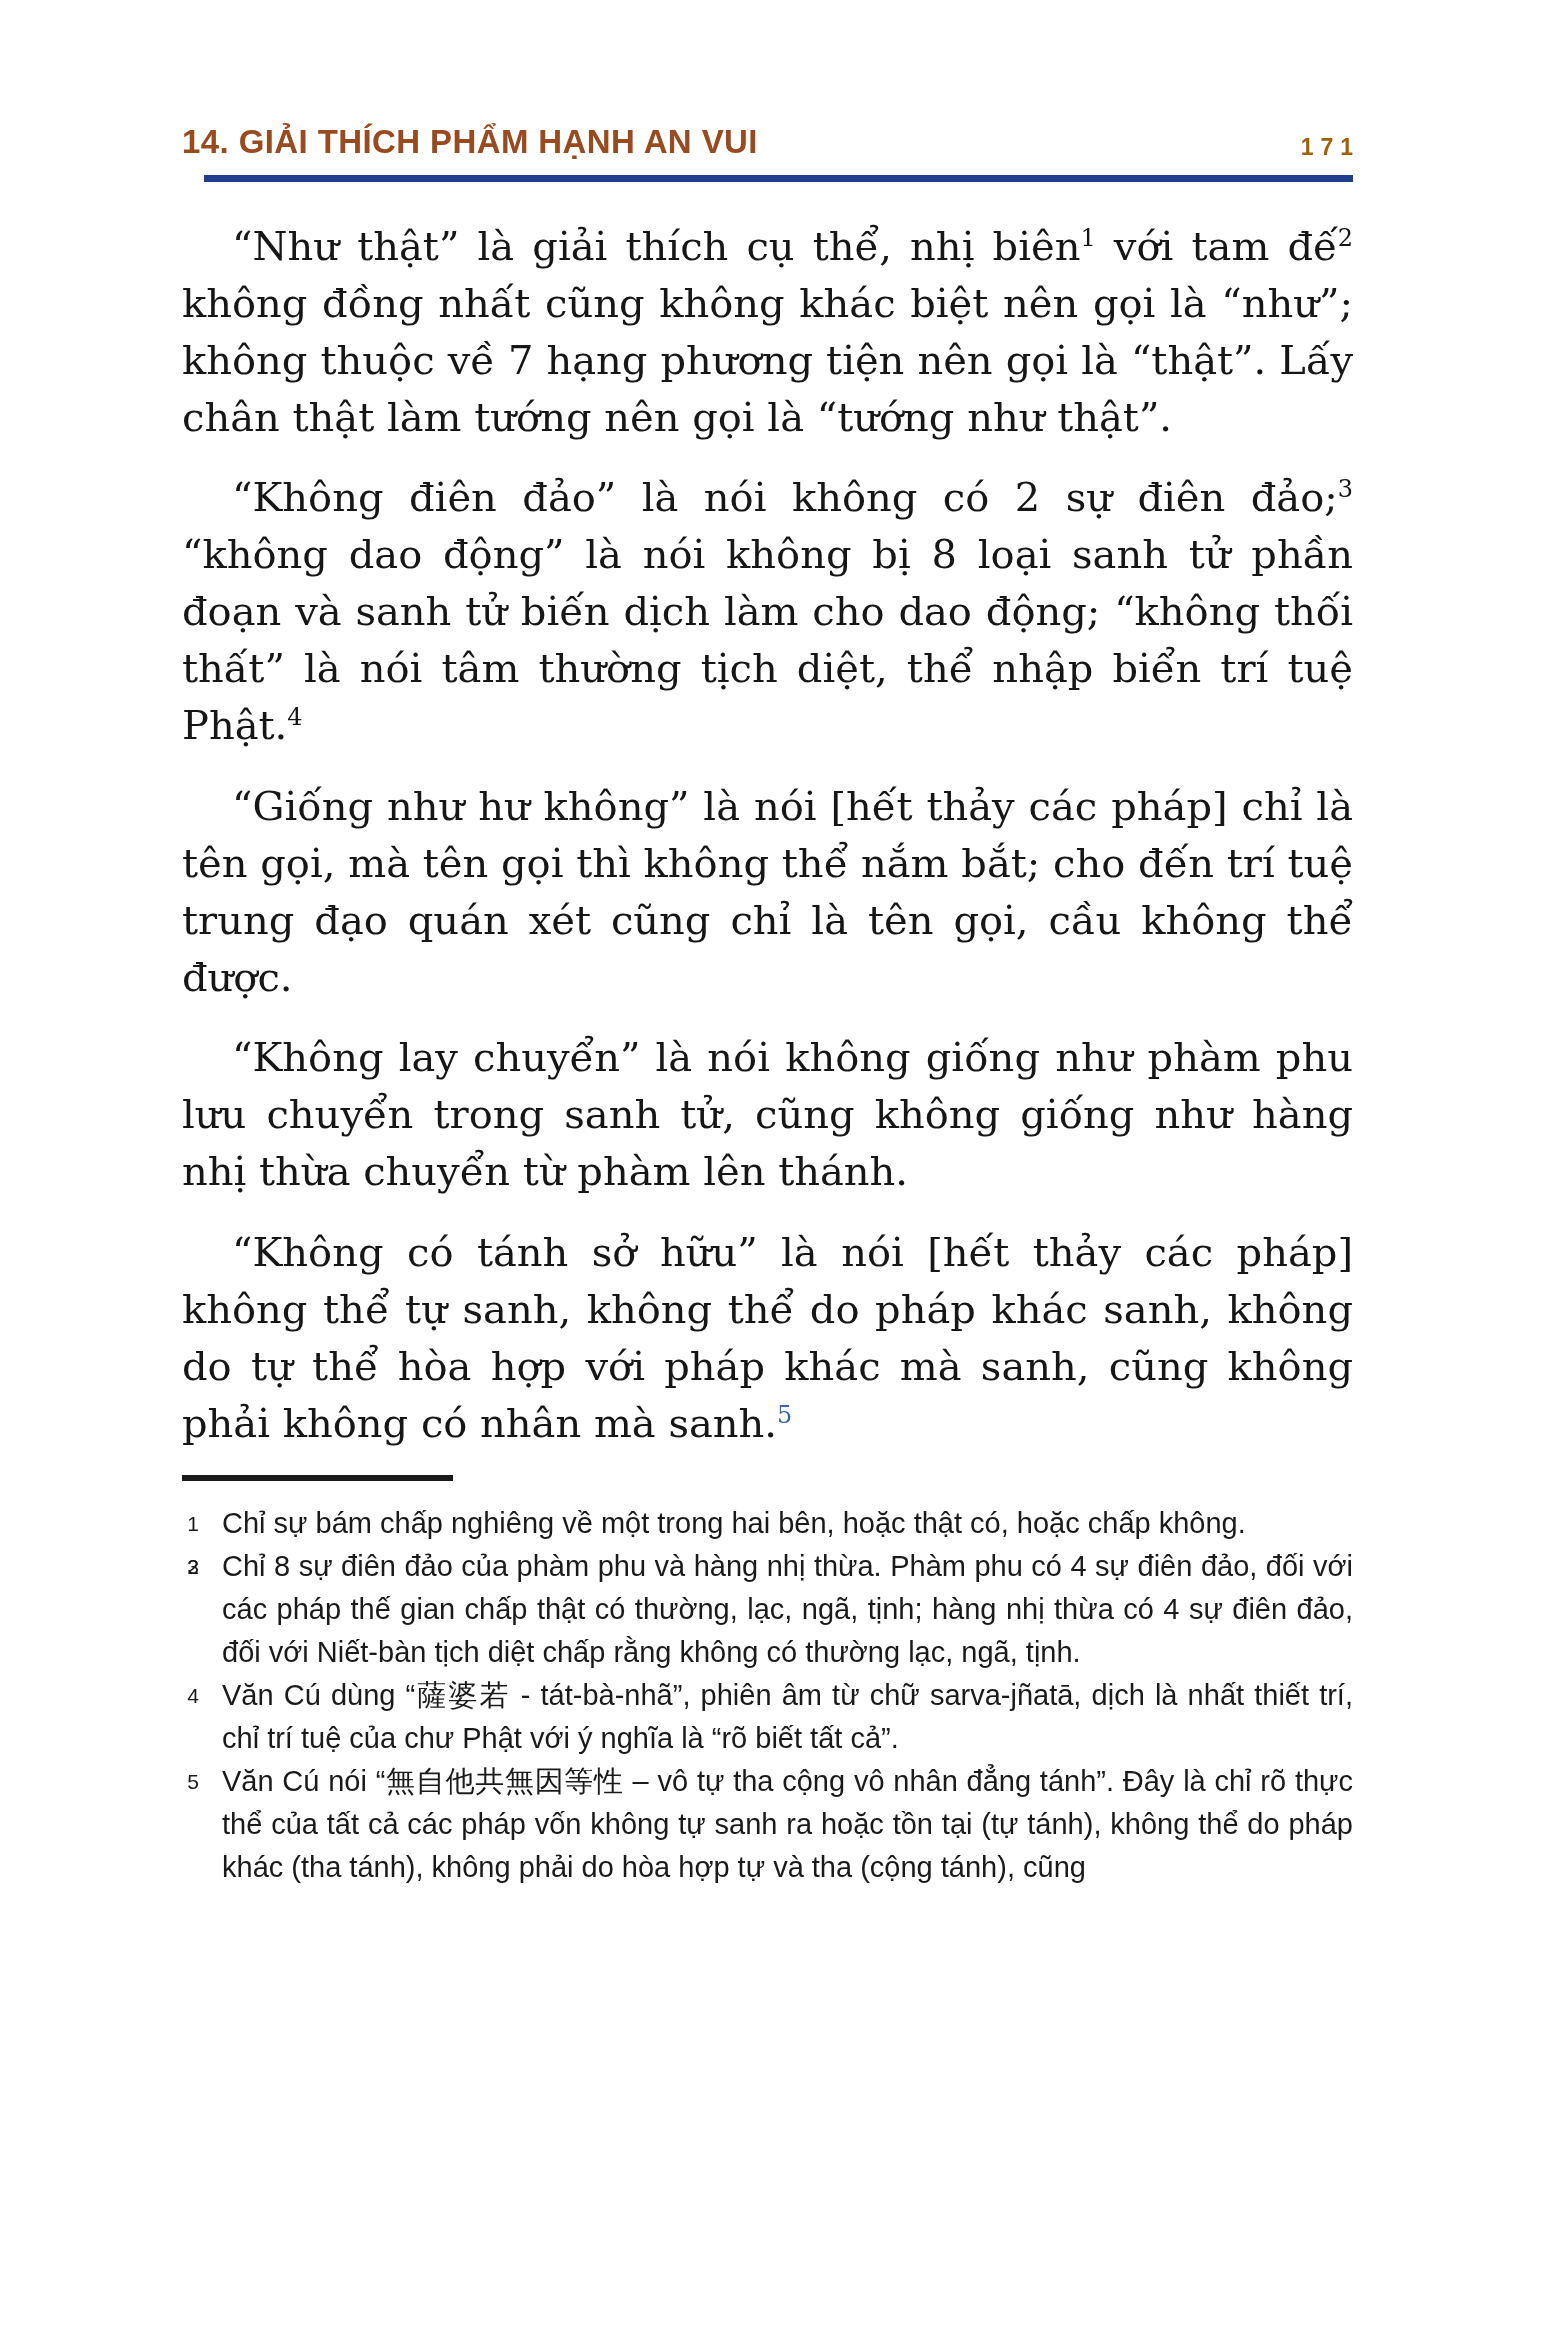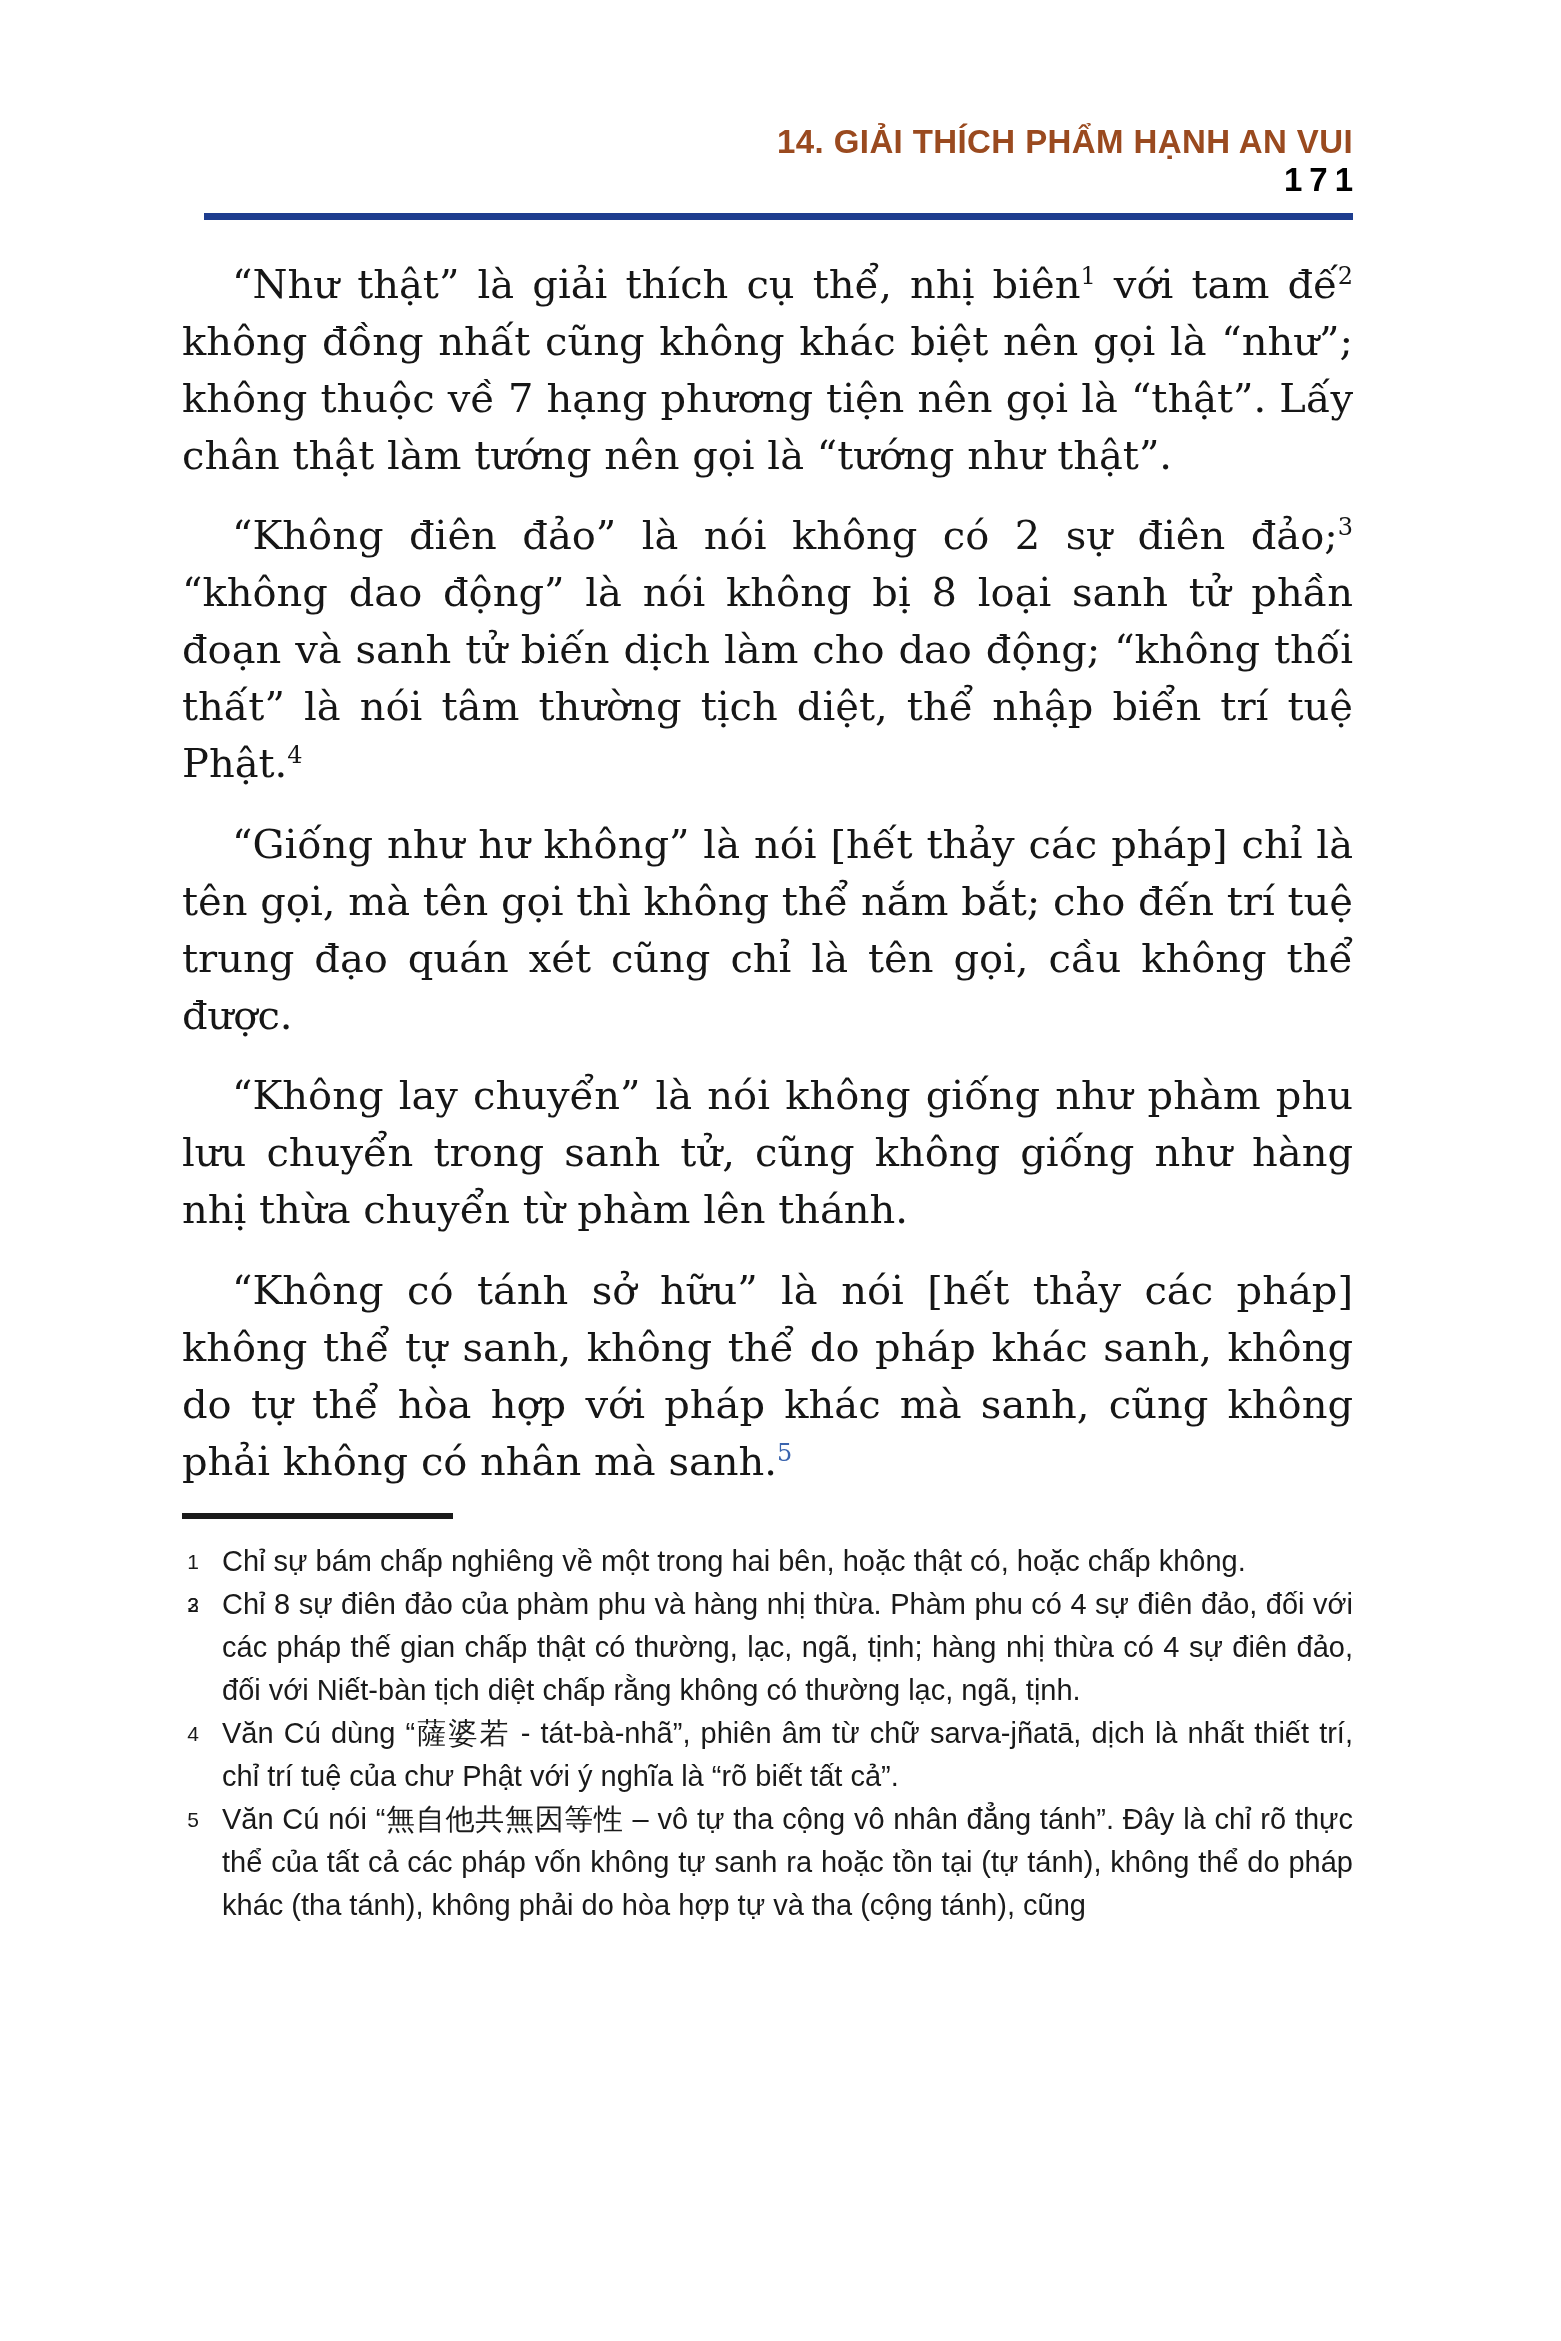--- a/index.html
+++ b/index.html
@@ -13,36 +13,35 @@
     position: relative;
     box-sizing: border-box;
     width: 1561px; height: 2342px;
     padding: 123px 208px 0 182px;
   }
   
   .header-row {
     display: flex;
     justify-content: space-between;
     align-items: flex-end;
-    flex-direction: column;
   }
   .chapter-title {
     font-family: "Liberation Sans", sans-serif;
     font-weight: bold;
     font-size: 33px;
     letter-spacing: 0.4px;
     color: #9a4a1f;
     text-transform: uppercase;
   }
   .page-number {
     font-family: "Liberation Sans", sans-serif;
     font-weight: bold;
-    font-size: 33px;
+    font-size: 23px;
     letter-spacing: 7px;
-    color: #000000;
+    color: #a16207;
     margin-right: -7px;
   }
   .header-rule {
     height: 7px;
     background: #1e3d8f;
     margin-top: 14px;
     margin-left: 22px;
   }
   
   .body-text {

